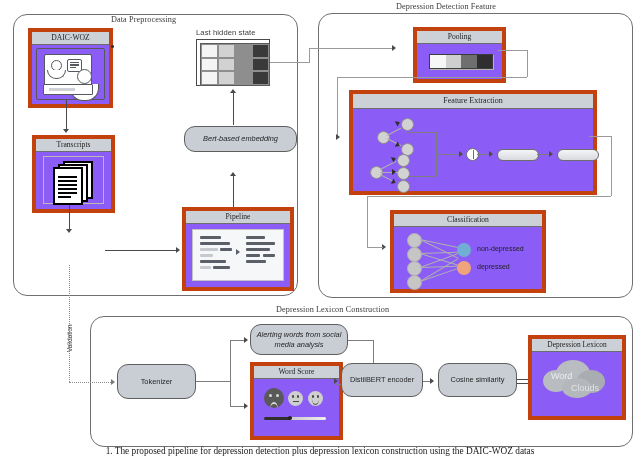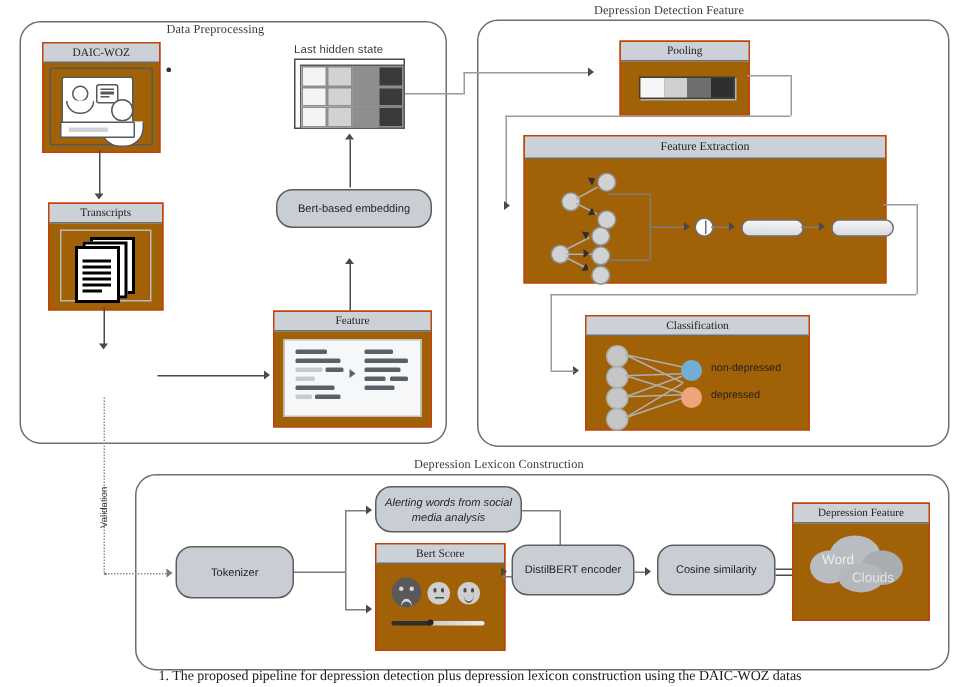--- a/index.html
+++ b/index.html
@@ -5,21 +5,21 @@
   html,body{margin:0;padding:0;background:#ffffff;}
   body{width:640px;height:458px;font-family:"Liberation Sans",sans-serif;color:#2b2b2b;}
   #stage{position:relative;width:640px;height:458px;overflow:hidden;background:#fff;}
 
   .sect-title{position:absolute;font-family:"Liberation Serif",serif;font-size:8.2px;color:#3a3a3a;
      white-space:nowrap;letter-spacing:.1px;}
 
   .group{position:absolute;border:1.1px solid #6f6f6f;border-radius:14px;background:transparent;}
 
   
-  .card{position:absolute;background:#a16207;border:1px solid #c2410c;}
+  .card{position:absolute;background:#8b5cf6;border:4px solid #c2410c;}
   .card>.cap{font-family:"Liberation Serif",serif;font-size:7.6px;text-align:center;
      background:#ccd1d7;border-bottom:1px solid #6d6d6d;color:#232323;line-height:1.05;
      padding:2px 0 2px;white-space:nowrap;overflow:hidden;}
   .card>.body{position:relative;width:100%;}
 
   
   .pill{position:absolute;background:#c9ced5;border:1px solid #5e5e5e;border-radius:11px;
      display:flex;align-items:center;justify-content:center;text-align:center;
      font-size:7.4px;color:#1f1f1f;line-height:1.22;padding:0 4px;box-sizing:border-box;}
 
@@ -142,21 +142,21 @@
   </div>
 
   <div class="ln lnv" style="left:69px;top:205px;height:26px;"></div>
   <div class="arw arw-d" style="left:66px;top:229px;"></div>
 
 
   <div class="ln lnh" style="left:105px;top:250px;width:73px;"></div>
   <div class="arw arw-r" style="left:176px;top:247px;"></div>
 
   <div class="card" style="left:182px;top:207px;width:104px;height:76px;">
-    <div class="cap">Feature</div>
+    <div class="cap">Pipeline</div>
     <div class="body" style="height:62px;">
       <div style="position:absolute;left:6px;top:5px;right:6px;bottom:5px;border:1px solid #c2c2c2;background:#f6f7f8;"></div>
       <div class="kb" style="left:14px;top:12px;width:21px;background:#5b6068;"></div>
       <div class="kb" style="left:14px;top:18px;width:30px;background:#5b6068;"></div>
       <div class="kb" style="left:14px;top:24px;width:18px;background:#c6c9cd;"></div>
       <div class="kb" style="left:34px;top:24px;width:12px;background:#5b6068;"></div>
       <div class="kb" style="left:14px;top:30px;width:13px;background:#c6c9cd;"></div>
       <div class="kb" style="left:14px;top:36px;width:26px;background:#5b6068;"></div>
       <div class="kb" style="left:14px;top:42px;width:11px;background:#c6c9cd;"></div>
       <div class="kb" style="left:27px;top:42px;width:17px;background:#5b6068;"></div>
@@ -166,21 +166,21 @@
       <div class="kb" style="left:60px;top:24px;width:24px;background:#5b6068;"></div>
       <div class="kb" style="left:60px;top:30px;width:14px;background:#5b6068;"></div>
       <div class="kb" style="left:77px;top:30px;width:12px;background:#5b6068;"></div>
       <div class="kb" style="left:60px;top:36px;width:20px;background:#5b6068;"></div>
     </div>
   </div>
 
   <div class="ln lnv" style="left:233px;top:176px;height:31px;"></div>
   <div class="arw arw-u" style="left:230px;top:172px;"></div>
 
-  <div class="pill" style="left:184px;top:126px;width:104px;height:26px;">
+  <div class="pill" style="left:184px;top:126px;width:113px;height:26px;font-style:italic;">
     <span>Bert-based embedding</span>
   </div>
 
   <div class="ln lnv" style="left:233px;top:93px;height:32px;"></div>
   <div class="arw arw-u" style="left:230px;top:89px;"></div>
 
   <div class="sect-title" style="left:196px;top:28px;font-family:'Liberation Sans',sans-serif;font-size:7.6px;">Last hidden state</div>
   <div style="position:absolute;left:196px;top:39px;width:74px;height:47px;border:1.4px solid #4a4a4a;background:#fff;padding:3px;box-sizing:border-box;">
     <div class="grid" style="left:3px;top:3px;width:68px;height:41px;grid-template-columns:repeat(4,1fr);grid-template-rows:repeat(3,1fr);">
       <div style="background:#f4f4f4"></div>
@@ -303,21 +303,21 @@
   <div class="ln lnh" style="left:230px;top:340px;width:16px;background:#7d7d7d;"></div>
   <div class="arw arw-r" style="left:244px;top:337px;"></div>
   <div class="ln lnh" style="left:230px;top:406px;width:16px;background:#7d7d7d;"></div>
   <div class="arw arw-r" style="left:244px;top:403px;"></div>
 
   <div class="pill" style="left:250px;top:324px;width:98px;height:31px;flex-direction:column;font-style:italic;">
     <span>Alerting words from social media analysis</span>
   </div>
 
   <div class="card" style="left:250px;top:362px;width:85px;height:70px;">
-    <div class="cap">Bert Score</div>
+    <div class="cap">Word Score</div>
     <div class="body" style="height:56px;">
 
       <div class="face" style="left:10px;top:9px;width:20px;height:20px;background:#595959;">
         <div class="eye" style="left:5px;top:6px;width:3.4px;height:3.4px;background:#d9d9d9;"></div>
         <div class="eye" style="left:11.5px;top:6px;width:3.4px;height:3.4px;background:#d9d9d9;"></div>
         <div class="mouth" style="left:6px;top:14px;width:8px;height:5px;border-radius:50%/100% 100% 0 0;border-top:2px solid #d9d9d9;"></div>
       </div>
 
       <div class="face" style="left:34px;top:12px;width:15px;height:15px;background:#cfcfcf;">
         <div class="eye" style="left:3.5px;top:4px;width:2.6px;height:2.6px;background:#4a4a4a;"></div>
@@ -350,21 +350,21 @@
 
   <div class="pill" style="left:438px;top:363px;width:79px;height:34px;">
     <span>Cosine similarity</span>
   </div>
 
   <div class="ln lnh" style="left:517px;top:379px;width:18px;"></div>
   <div class="ln lnh" style="left:517px;top:383px;width:18px;"></div>
   <div class="arw arw-r" style="left:533px;top:377px;border-left-width:6px;border-top-width:4px;border-bottom-width:4px;"></div>
 
   <div class="card" style="left:528px;top:335px;width:90px;height:77px;">
-    <div class="cap" style="font-size:7.4px;">Depression Feature</div>
+    <div class="cap" style="font-size:7.4px;">Depression Lexicon</div>
     <div class="body" style="height:63px;overflow:hidden;">
       <div class="cloudblob" style="left:11px;top:18px;width:26px;height:22px;"></div>
       <div class="cloudblob" style="left:24px;top:8px;width:34px;height:27px;"></div>
       <div class="cloudblob" style="left:45px;top:18px;width:28px;height:23px;background:#a9acb1;"></div>
       <div class="cloudblob" style="left:30px;top:26px;width:30px;height:20px;background:#b4b7bb;"></div>
       <div class="cloudtxt" style="left:19px;top:19px;">Word</div>
       <div class="cloudtxt" style="left:39px;top:31px;color:#e3e5e7;">Clouds</div>
     </div>
   </div>
 

